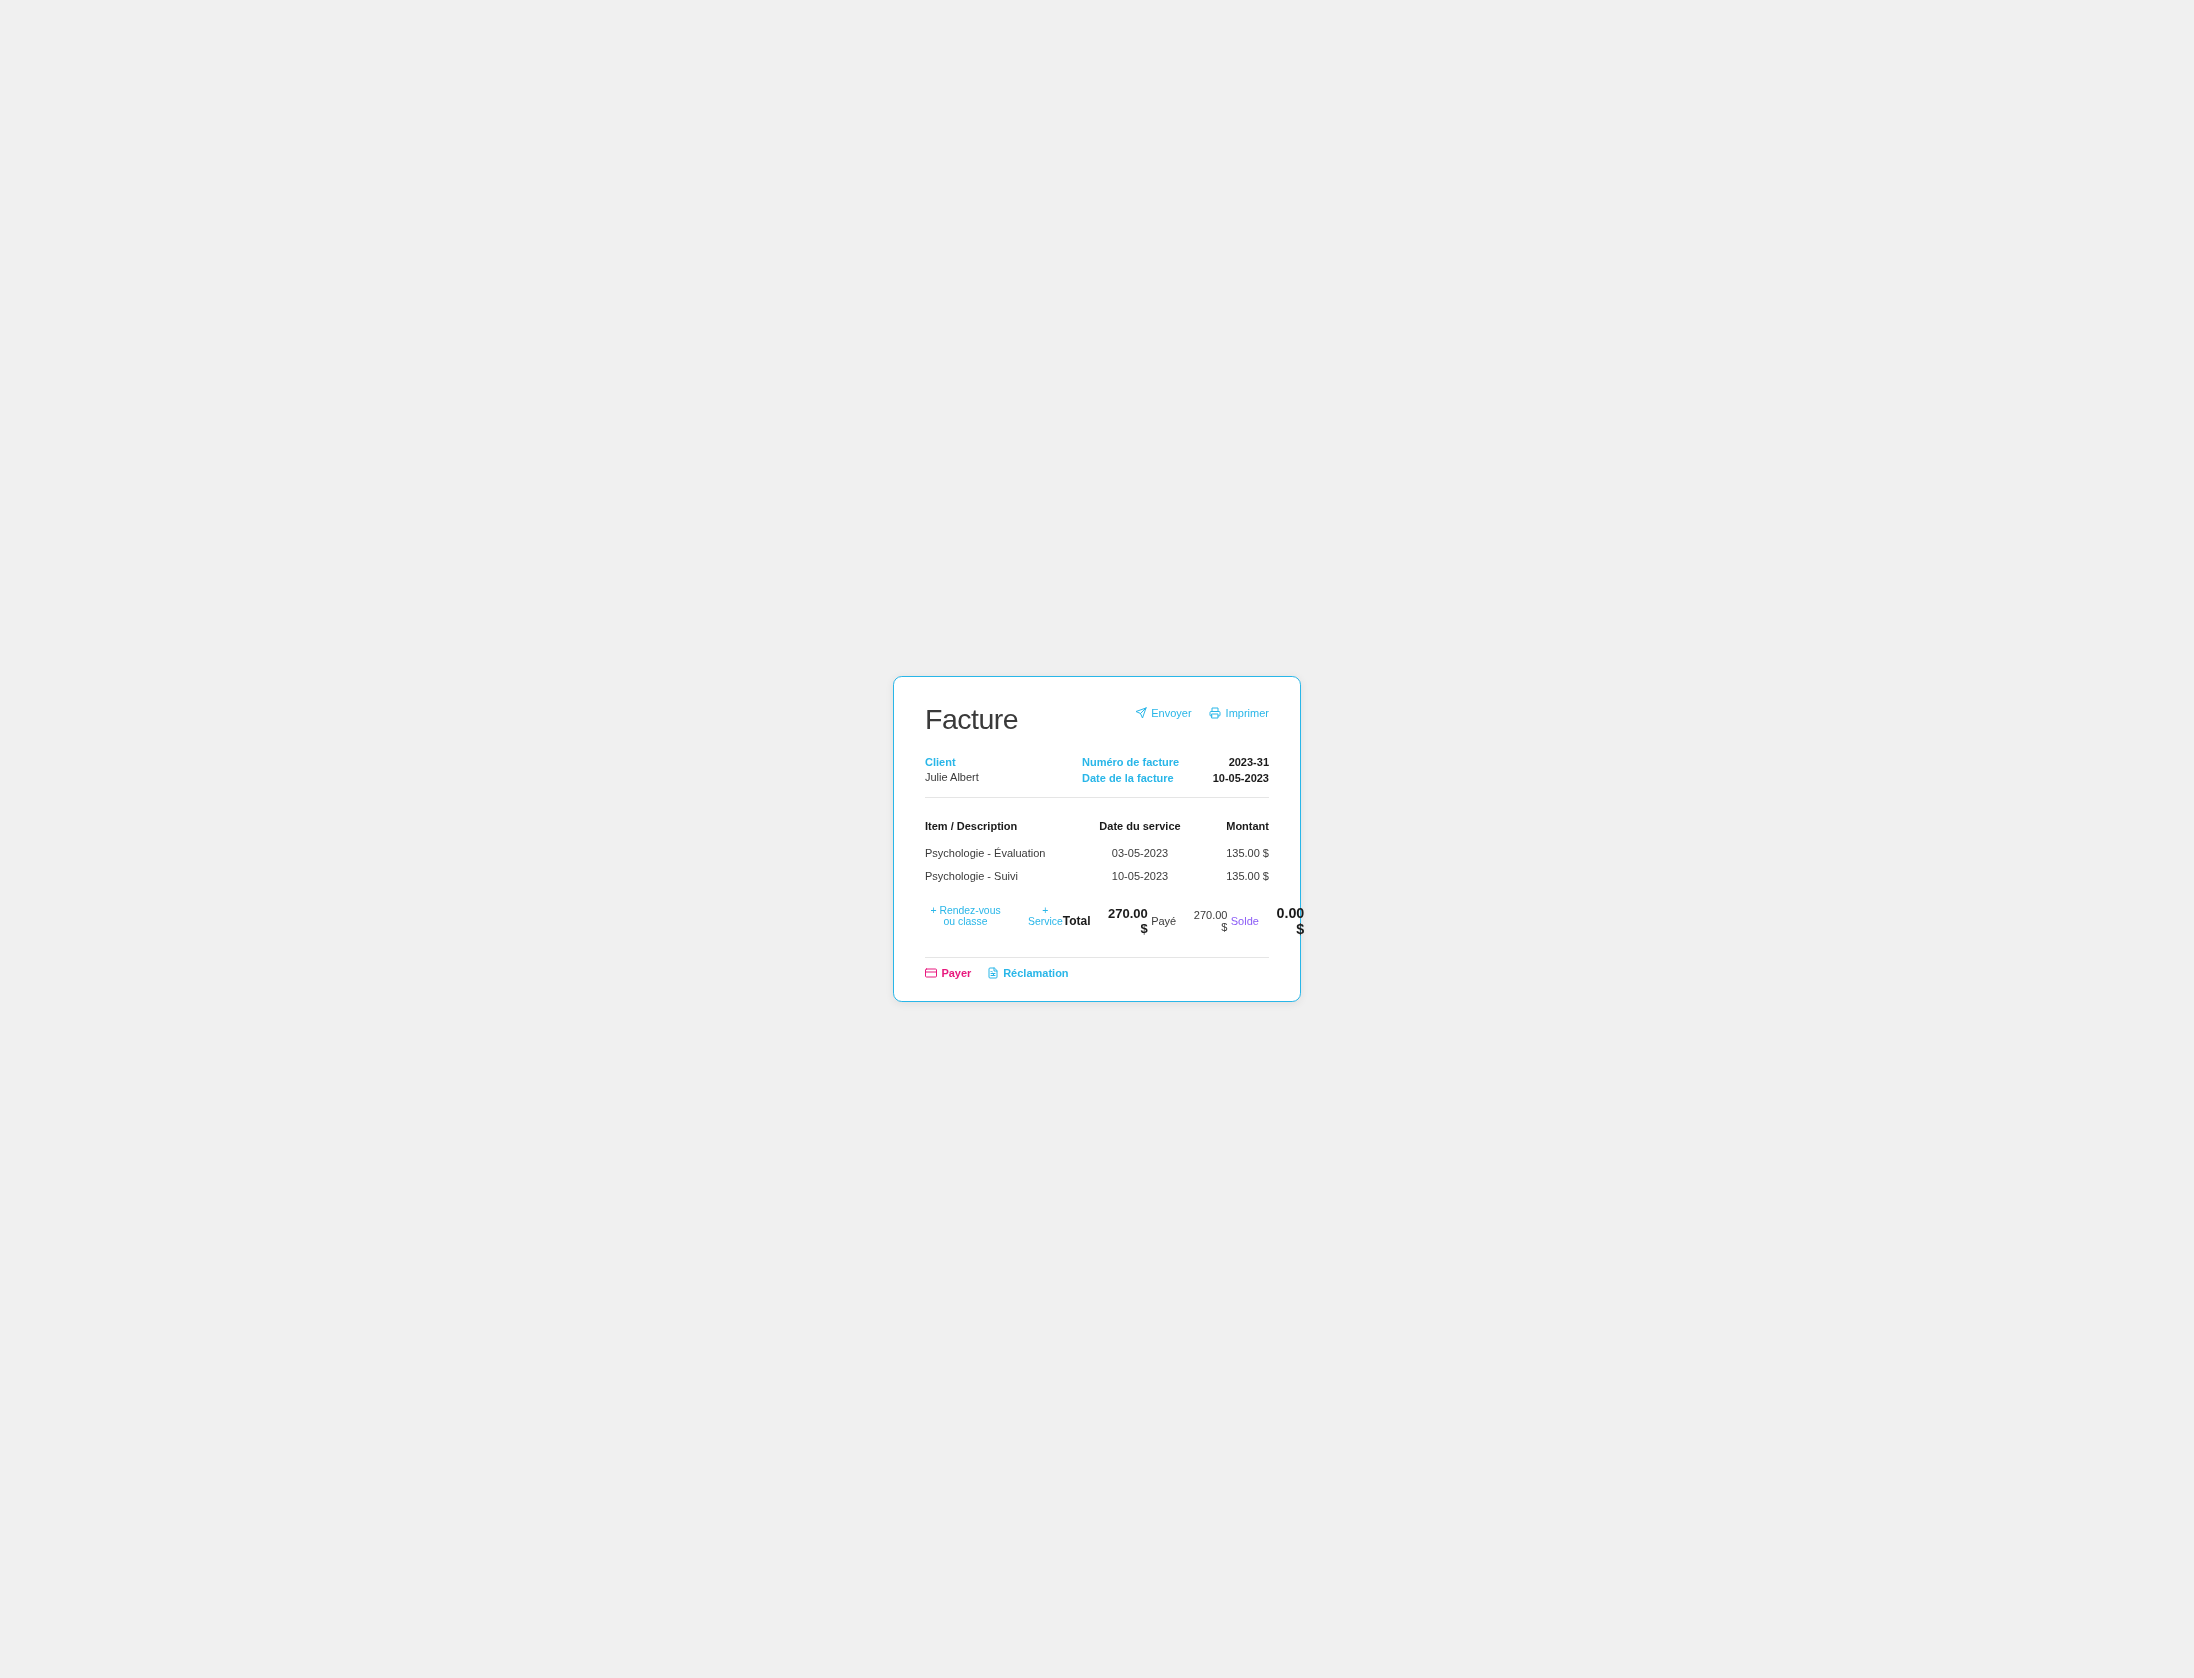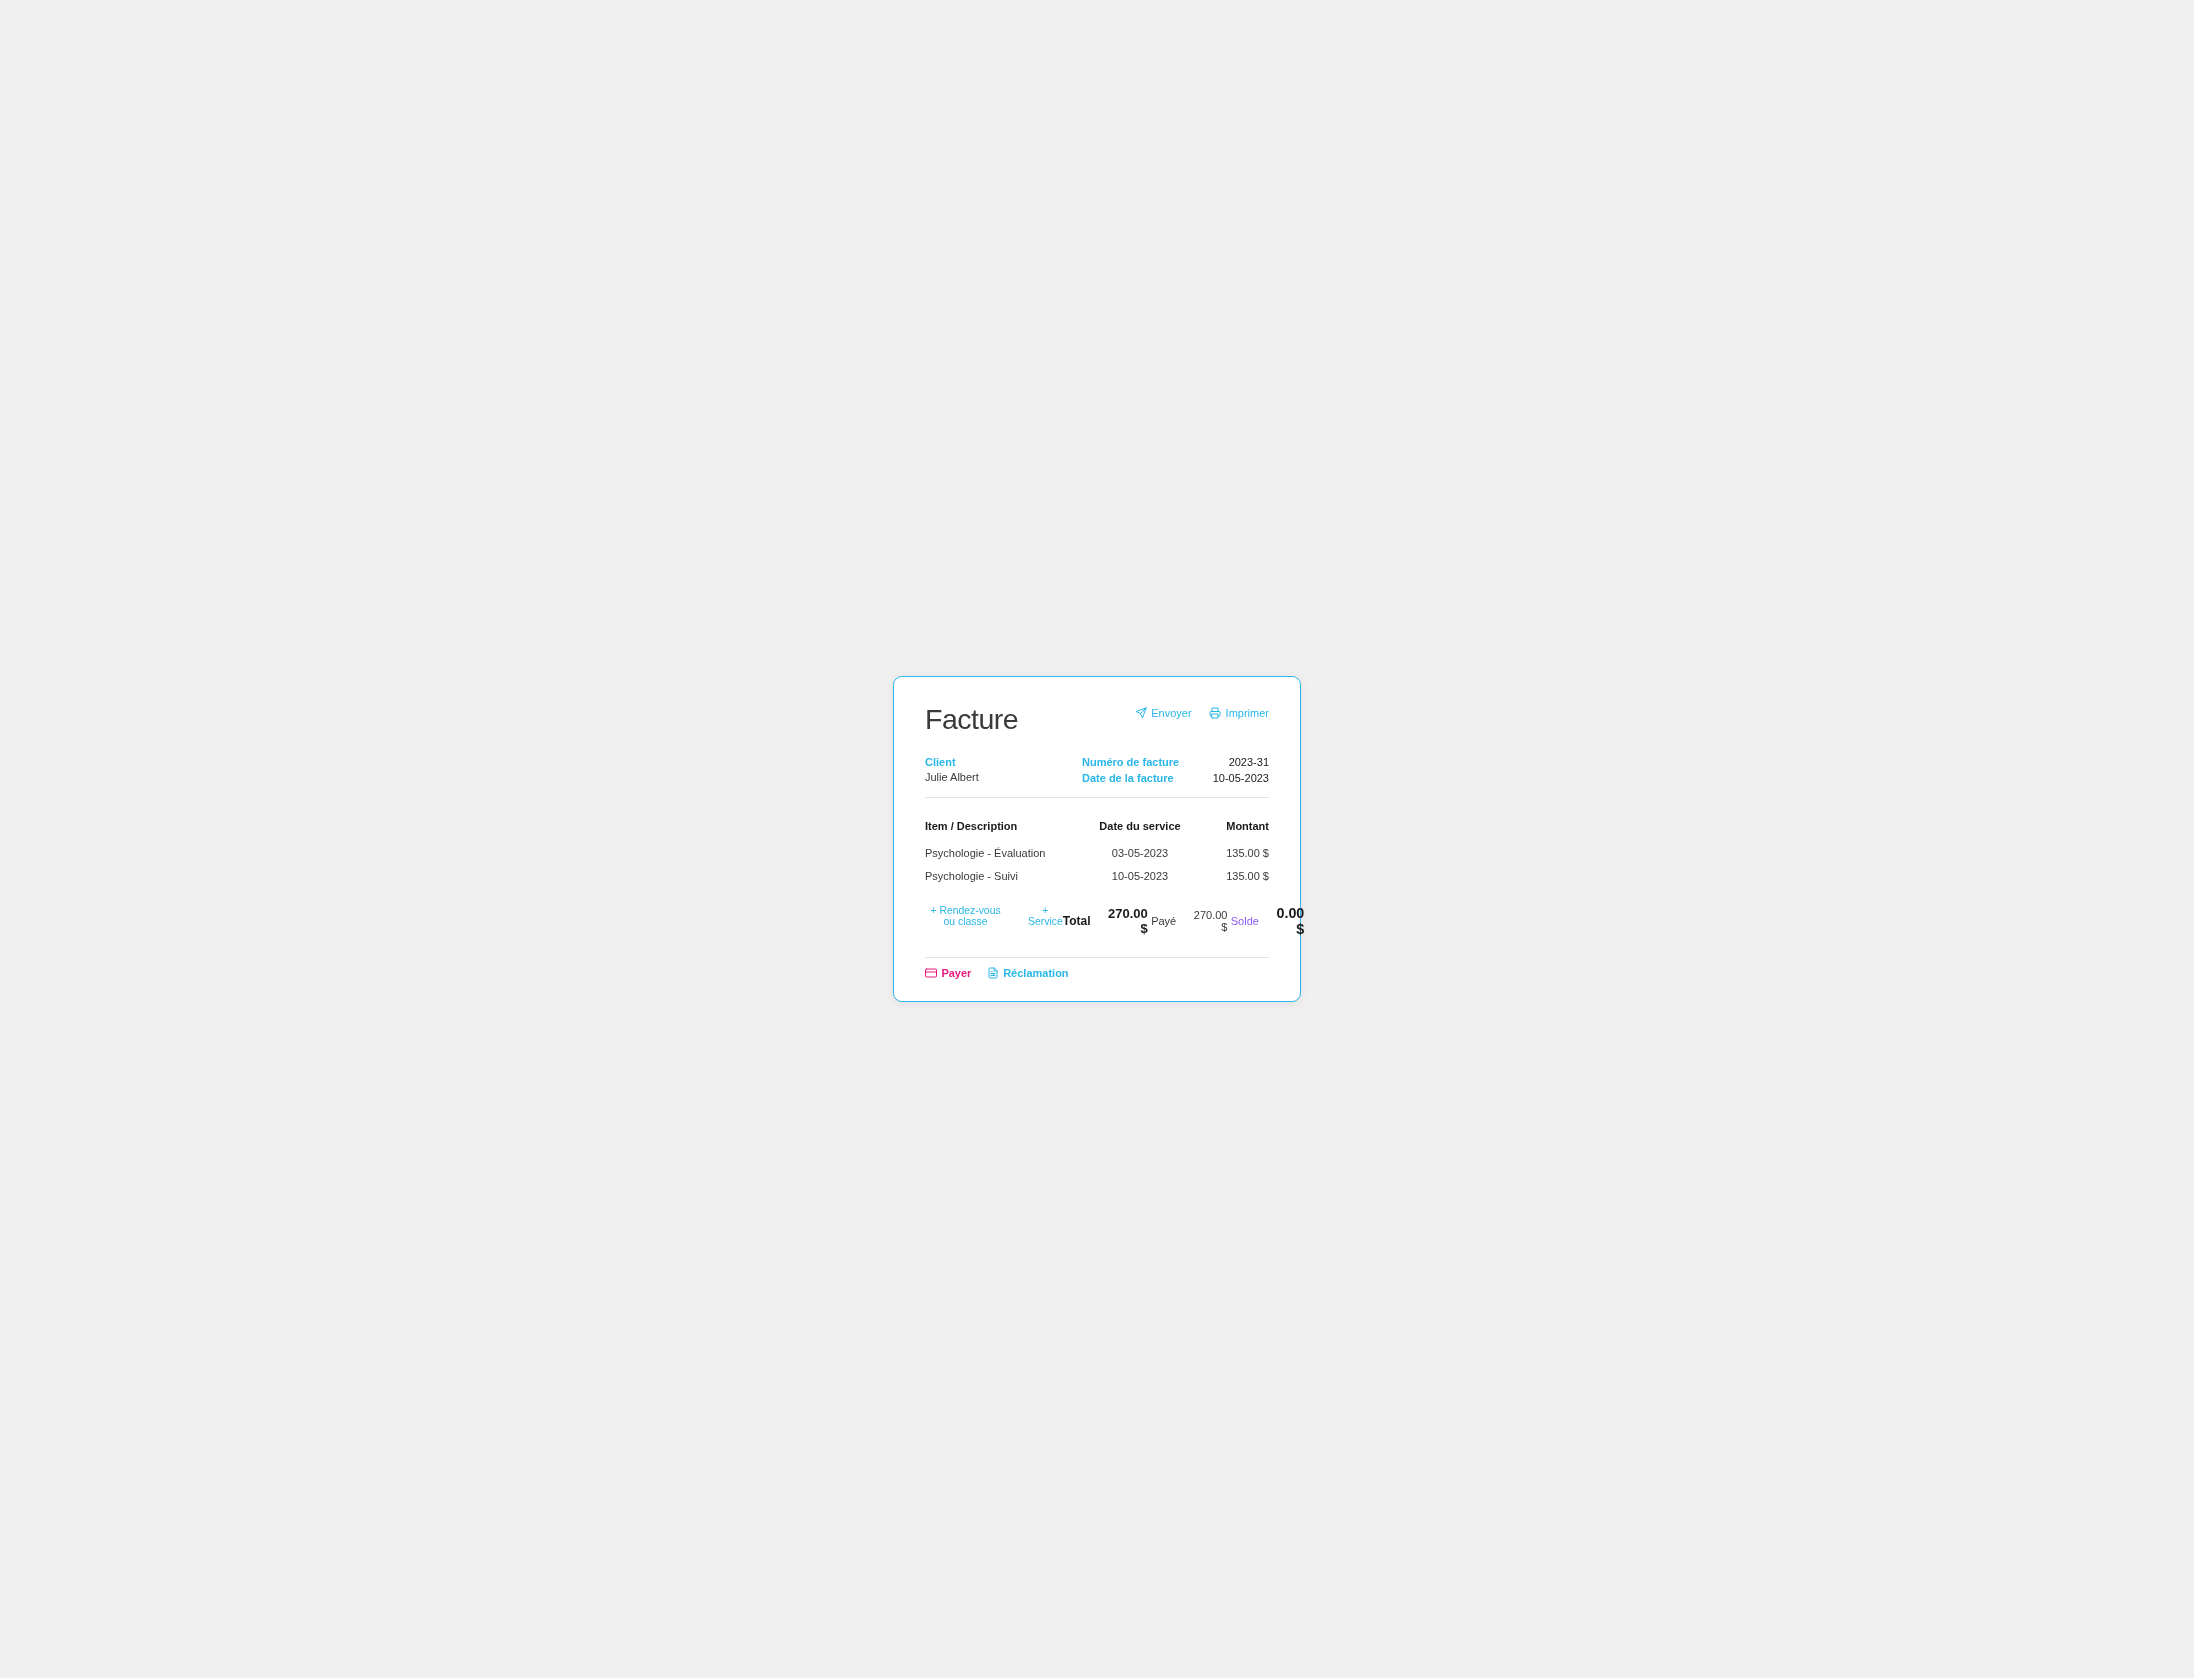--- a/index.html
+++ b/index.html
@@ -102,21 +102,21 @@
 
     .invoice-detail-label {
       color: #29b6e8;
       font-size: 11px;
       font-weight: 600;
     }
 
     .invoice-detail-value {
       color: #1a1a1a;
       font-size: 11px;
-      font-weight: 400;
+      font-weight: 700;
       text-align: right;
       min-width: 66px;
     }
 
     
     .table-section {
       margin-bottom: 17.6px;
     }
 
     .table-header {

